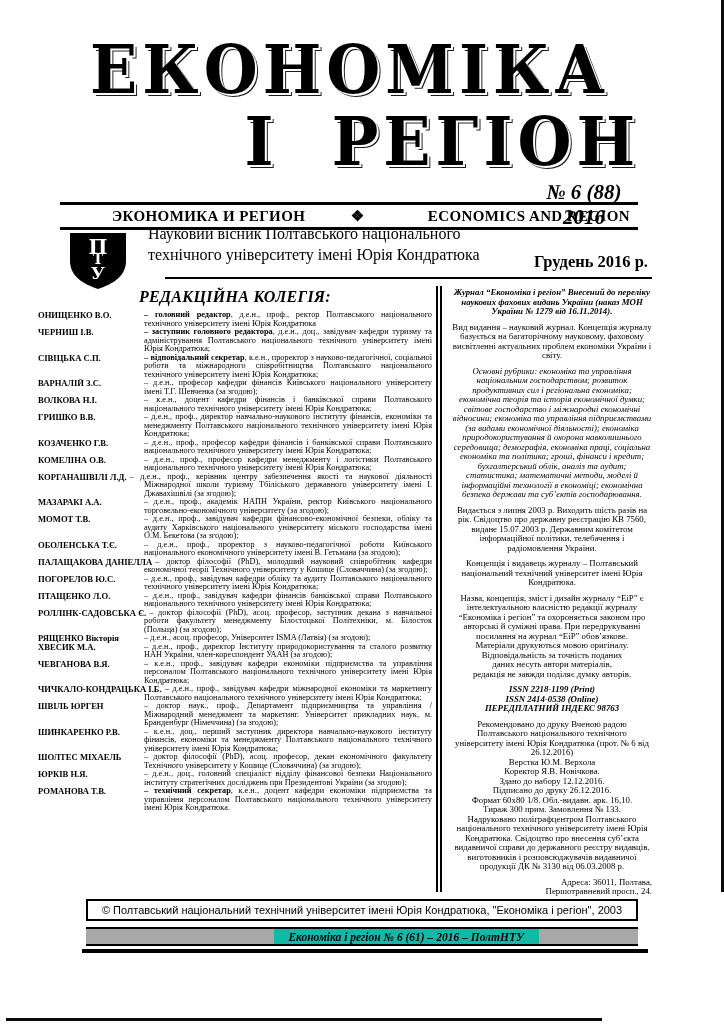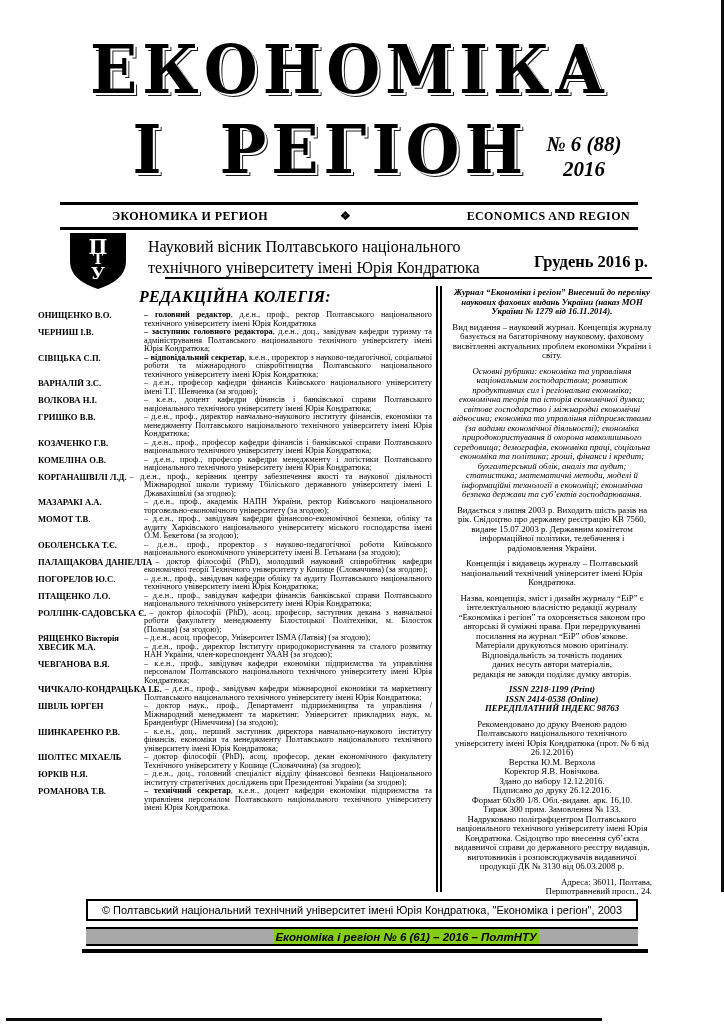--- a/index.html
+++ b/index.html
@@ -7,38 +7,38 @@
         font-family:"Liberation Serif",serif;color:#000;}
   
   .edge-right{position:absolute;top:0;right:0;width:3px;height:892px;background:#0a0a0a;}
   .edge-bottom{position:absolute;left:6px;top:1018px;width:596px;height:3px;background:#0a0a0a;}
 
   
   .masthead{position:absolute;left:60px;top:34px;width:580px;}
   .mh-line1{font-family:"DejaVu Serif",serif;font-weight:700;font-size:62px;line-height:72px;
             text-align:center;letter-spacing:5px;transform:scaleY(1.08);
             text-shadow:2px 2px 0 #fff,3px 3px 0 #1a1a1a;}
-  .mh-line2{display:flex;align-items:flex-end;justify-content:flex-end;margin-top:12px;}
+  .mh-line2{display:flex;align-items:flex-end;justify-content:space-between;margin-top:4px;flex-direction:column;}
   .mh-line2-title{font-family:"DejaVu Serif",serif;font-weight:700;font-size:62px;line-height:70px;
             letter-spacing:5px;transform:scaleY(1.08);transform-origin:left bottom;padding-left:8px;
             text-shadow:2px 2px 0 #fff,3px 3px 0 #1a1a1a;white-space:pre;}
   .issue{font-family:"Liberation Serif",serif;font-weight:700;font-style:italic;
          font-size:21px;line-height:25px;text-align:center;padding-bottom:6px;min-width:112px;}
 
   
   .bi-band{position:absolute;left:60px;top:202px;width:578px;border-top:3px solid #000;
            border-bottom:3px solid #000;height:22px;display:flex;align-items:center;}
-  .bi-band .cell{font-size:12px;font-weight:600;letter-spacing:.4px;}
+  .bi-band .cell{font-size:15px;font-weight:600;letter-spacing:.4px;}
   .bi-left{margin-left:52px;}
   .bi-diamond{margin:0 auto;font-size:13px;padding-left:14px;}
   .bi-right{margin-right:8px;margin-left:auto;}
 
   
   .logo{position:absolute;left:66px;top:231px;width:64px;height:60px;}
-  .subtitle{position:absolute;left:148px;top:236px;width:356px;font-size:16px;line-height:21px;}
+  .subtitle{position:absolute;left:148px;top:223px;width:356px;font-size:16px;line-height:21px;}
   .issue-date{position:absolute;right:76px;top:252px;font-size:16.5px;font-weight:700;}
   .sub-rule{position:absolute;left:165px;top:277px;width:487px;height:2px;background:#000;}
 
   
   .main{position:absolute;left:38px;top:286px;width:616px;height:612px;display:flex;overflow:hidden;}
   .col-left{width:394px;overflow:hidden;}
   .board-heading{text-align:center;font-weight:700;font-style:italic;font-size:16px;
                  letter-spacing:.3px;margin:2px 0 5px 0;}
   .member{padding-left:106px;text-indent:-106px;text-align:justify;
           font-size:8.3px;line-height:8.5px;}
@@ -58,22 +58,22 @@
 
   
   .copyright-box{position:absolute;left:86px;top:899px;width:548px;height:18px;
                  border:2px solid #000;display:flex;align-items:center;justify-content:center;
                  font-family:"Liberation Sans",sans-serif;font-size:11px;}
   .foot-band{position:absolute;left:86px;top:927px;width:552px;height:15px;
              border-top:2px solid #000;border-bottom:2px solid #000;display:flex;}
   .fb-gray{background:#a8a8a8;}
   .fb-gray.l{width:34%;}
   .fb-gray.r{width:18%;}
-  .fb-center{flex:1;background:#84cc16;display:flex;align-items:center;justify-content:center;
-             font-family:Liberation Sans, sans-serif;font-weight:700;font-style:italic;
+  .fb-center{flex:1;background:#14b8a6;display:flex;align-items:center;justify-content:center;
+             font-family:Liberation Serif, serif;font-weight:700;font-style:italic;
              font-size:11.5px;white-space:nowrap;}
   .thick-rule{position:absolute;left:82px;top:949px;width:566px;height:4px;background:#000;}
 </style>
 </head>
 <body>
 
 <div class="page">
 
   <div class="edge-right"></div>
   <div class="edge-bottom"></div>

